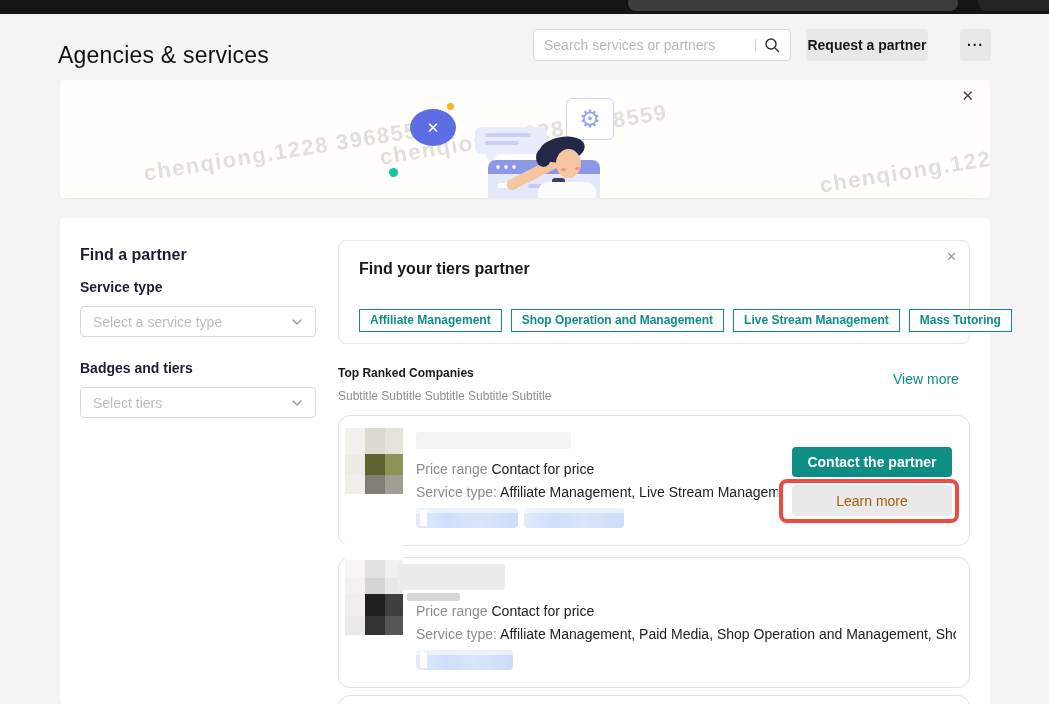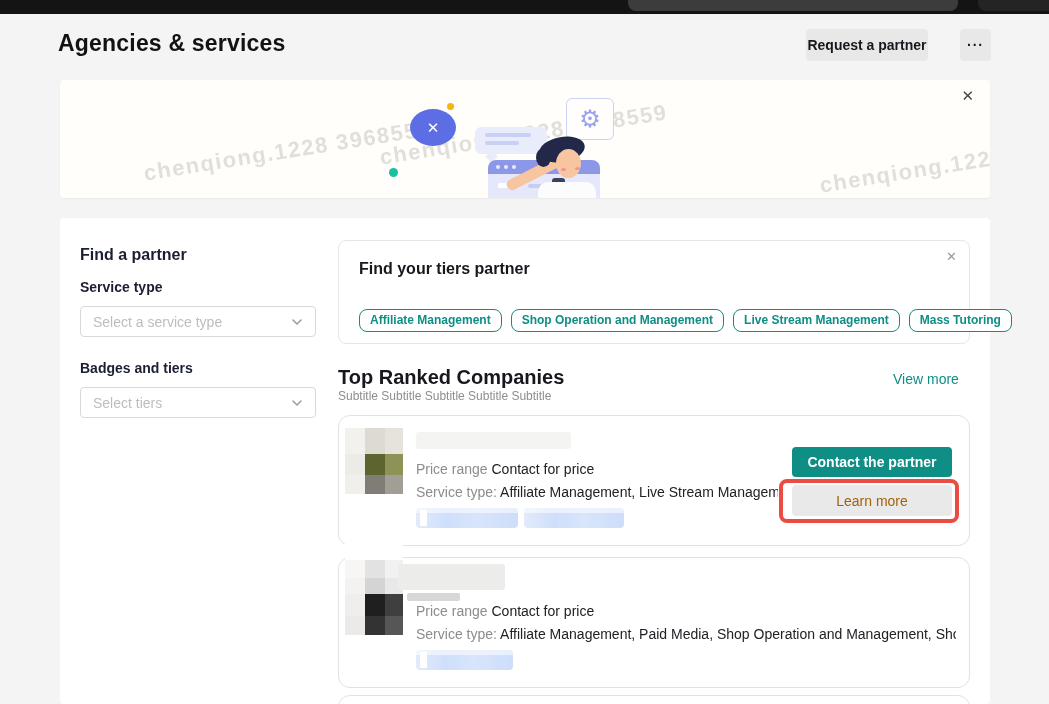--- a/index.html
+++ b/index.html
@@ -11,21 +11,21 @@
   body{font-family:"Liberation Sans","DejaVu Sans",sans-serif;color:var(--ink);}
   #screen{position:relative;width:1049px;height:704px;background:var(--page_bg);overflow:hidden;}
   .abs{position:absolute;}
 
   
   .topbar{left:0;top:0;width:1049px;height:14px;background:#141414;z-index:10;}
   .topbar-pill{position:absolute;left:628px;top:-6px;width:330px;height:17px;background:#3c3c3c;border-radius:8px;}
   .topbar-pill2{position:absolute;left:978px;top:-6px;width:80px;height:17px;background:#242424;border-radius:8px;}
 
   
-  .page-title{left:58px;top:30px;font-size:23px;font-weight:700;letter-spacing:.2px;color:#121212;}
+  .page-title{left:58px;top:42px;font-size:23px;font-weight:400;letter-spacing:.2px;color:#121212;}
   .search-box{left:533px;top:29px;width:258px;height:32px;background:#fff;border:1px solid #d9d9d9;border-radius:4px;display:flex;align-items:center;padding:0 10px;}
   .search-box input{flex:1;border:none;outline:none;font-size:14px;color:#333;background:transparent;font-family:inherit;}
   .search-box input::placeholder{color:#b9b9b9;}
   .search-divider{width:1px;height:12px;background:#d4d4d4;margin-right:8px;}
   .btn-gray{background:#e8e8e8;border:none;border-radius:4px;font-family:inherit;font-size:14px;font-weight:600;color:#16181d;cursor:pointer;}
   .request-btn{left:806px;top:29px;width:122px;height:32px;}
   .more-btn{left:960px;top:29px;width:31px;height:32px;font-weight:800;letter-spacing:1px;}
 
   
   .banner{left:60px;top:80px;width:930px;height:118px;background:#fffefa;border-radius:4px;box-shadow:0 1px 2px rgba(0,0,0,.04);overflow:hidden;}
@@ -64,24 +64,24 @@
   .select{left:80px;top:306px;width:236px;height:31px;background:#fff;border:1px solid #d9d9d9;border-radius:4px;display:flex;align-items:center;justify-content:space-between;padding:0 12px;cursor:pointer;}
   .sel2{top:387px;}
   .select .ph{font-size:14px;color:#bdbdbd;}
 
   
   .ideal{left:338px;top:240px;width:632px;height:104px;border:1px solid #e6e6e6;border-radius:8px;background:#fff;}
   .ideal-title{position:absolute;left:20px;top:19px;font-size:16px;font-weight:700;}
   .ideal-desc{position:absolute;left:20px;top:44px;font-size:14px;color:#57595f;}
   .ideal-close{position:absolute;right:12px;top:8px;border:none;background:none;color:#999;font-size:13px;cursor:pointer;font-family:inherit;}
   .tags{position:absolute;left:20px;top:68px;display:flex;gap:9px;}
-  .tag{border:1px solid var(--teal);color:var(--teal);background:#fff;border-radius:8px;font-size:12px;font-weight:600;padding:4px 10px;line-height:1.1;cursor:pointer;font-family:inherit;white-space:nowrap;}
-
-  
-  .sec-title{left:338px;top:366px;font-size:20px;font-weight:700;}
+  .tag{border:1px solid var(--teal);color:var(--teal);background:#fff;border-radius:0;font-size:12px;font-weight:600;padding:4px 10px;line-height:1.1;cursor:pointer;font-family:inherit;white-space:nowrap;}
+
+  
+  .sec-title{left:338px;top:366px;font-size:12px;font-weight:700;}
   .sec-sub{left:338px;top:389px;font-size:12px;color:#8d8d8d;}
   .view-more{left:893px;top:371px;font-size:14px;font-weight:500;color:var(--teal);cursor:pointer;background:none;border:none;font-family:inherit;}
 
   
   .comp{width:632px;height:131px;left:338px;border:1px solid #e2e2e2;border-radius:12px;background:#fff;}
   .c1{top:415px;} .c2{top:557px;}
   .c3{top:695px;height:60px;}
   .meta-line{position:absolute;font-size:14px;white-space:nowrap;overflow:hidden;}
   .meta-line .lab{color:#8c8c8c;} .meta-line .val{color:#202226;}
   .name-bar{position:absolute;left:77px;top:16px;width:155px;height:17px;background:#f4f4f3;border-radius:3px;}
@@ -108,20 +108,28 @@
 <body>
 
 <div id="screen">
 
   <div class="abs topbar">
     <div class="topbar-pill"></div>
     <div class="topbar-pill2"></div>
   </div>
 
   <h1 class="abs page-title">Agencies &amp; services</h1>
+  <div class="abs search-box">
+    <input type="text" placeholder="Search services or partners" style="">
+    <span class="search-divider"></span>
+    <svg width="16" height="16" viewBox="0 0 16 16">
+      <circle cx="7" cy="7" r="5" fill="none" stroke="#333" stroke-width="1.5"></circle>
+      <line x1="11" y1="11" x2="15" y2="15" stroke="#333" stroke-width="1.5"></line>
+    </svg>
+  </div>
   <button class="abs btn-gray request-btn">Request a partner</button>
   <button class="abs btn-gray more-btn">···</button>
 
   <div class="abs banner">
     <span class="watermark wm1">chenqiong.1228 3968559</span>
     <span class="watermark wm2">chenqiong.1228 3968559</span>
     <span class="watermark wm3">chenqiong.1228 3968559</span>
     <button class="banner-close">✕</button>
 
     <div class="illu bubble-x">

